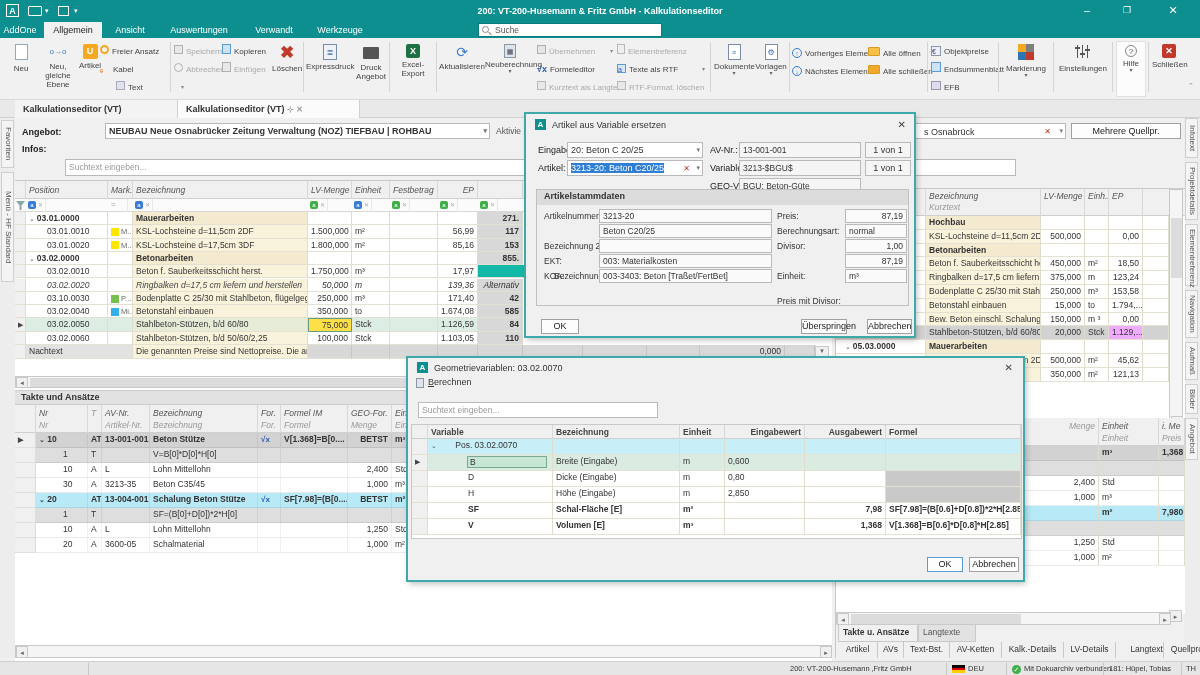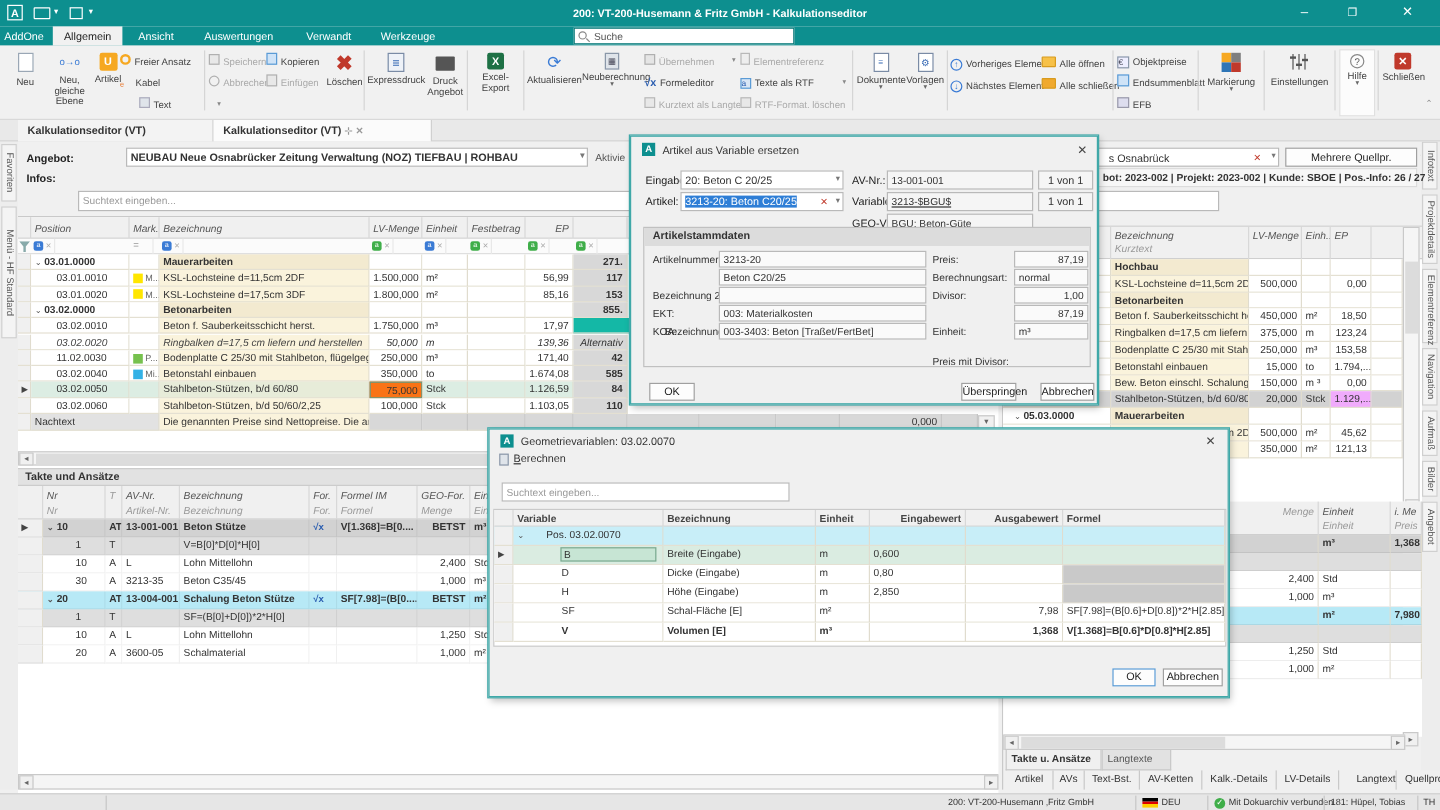--- a/index.html
+++ b/index.html
@@ -336,21 +336,21 @@
           <div class="cell" style="left: 93px; top: 0px; width: 25px; height: 13.3px; position: absolute; background: rgb(255, 255, 255);"></div>
           <div class="cell" style="left: 118px; top: 0px; width: 175px; height: 13.3px; position: absolute; background: rgb(250, 243, 220); font-style: italic; color: rgb(68, 68, 68);">Ringbalken d=17,5 cm liefern und herstellen</div>
           <div class="cell r" style="left: 293px; top: 0px; width: 44px; height: 13.3px; position: absolute; background: rgb(255, 255, 255); font-style: italic;">50,000</div>
           <div class="cell" style="left: 337px; top: 0px; width: 38px; height: 13.3px; position: absolute; background: rgb(255, 255, 255); font-style: italic;">m</div>
           <div class="cell" style="left: 375px; top: 0px; width: 48px; height: 13.3px; position: absolute; background: rgb(255, 255, 255);"></div>
           <div class="cell r" style="left: 423px; top: 0px; width: 40px; height: 13.3px; position: absolute; background: rgb(255, 255, 255); font-style: italic;">139,36</div>
           <div class="cell r" style="left: 463px; top: 0px; width: 45px; height: 13.3px; position: absolute; background: rgb(216, 216, 216); font-style: italic; font-weight: normal;">Alternativ</div>
         </div>
         <div style="left: 0px; top: 110.8px; width: 817px; height: 13.3px; position: absolute;">
           <div class="cell" style="left: 0px; top: 0px; width: 11px; height: 13.3px; position: absolute; background: rgb(240, 240, 240);"></div>
-          <div class="cell" style="left: 11px; top: 0px; width: 82px; height: 13.3px; position: absolute; background: rgb(255, 255, 255);"><span style="display:inline-block;width:18px;"></span><span>11.02.0030</span></div>
+          <div class="cell" style="left: 11px; top: 0px; width: 82px; height: 13.3px; position: absolute; background: rgb(255, 255, 255);"><span style="display:inline-block;width:18px;"></span><span>03.10.0030</span></div>
           <div class="cell" style="left: 93px; top: 0px; width: 25px; height: 13.3px; position: absolute; background: rgb(255, 255, 255);"><span style="display:inline-block;width:8px;height:8px;background:#76c14e;vertical-align:middle;"></span><span style="color:#666;font-size:7.5px;"> P...</span></div>
           <div class="cell" style="left: 118px; top: 0px; width: 175px; height: 13.3px; position: absolute; background: rgb(250, 243, 220);">Bodenplatte C 25/30 mit Stahlbeton, flügelgeglättet</div>
           <div class="cell r" style="left: 293px; top: 0px; width: 44px; height: 13.3px; position: absolute; background: rgb(255, 255, 255);">250,000</div>
           <div class="cell" style="left: 337px; top: 0px; width: 38px; height: 13.3px; position: absolute; background: rgb(255, 255, 255);">m³</div>
           <div class="cell" style="left: 375px; top: 0px; width: 48px; height: 13.3px; position: absolute; background: rgb(255, 255, 255);"></div>
           <div class="cell r" style="left: 423px; top: 0px; width: 40px; height: 13.3px; position: absolute; background: rgb(255, 255, 255);">171,40</div>
           <div class="cell r" style="left: 463px; top: 0px; width: 45px; height: 13.3px; position: absolute; background: rgb(216, 216, 216); font-weight: bold;">42</div>
         </div>
         <div style="left: 0px; top: 124.1px; width: 817px; height: 13.3px; position: absolute;">
           <div class="cell" style="left: 0px; top: 0px; width: 11px; height: 13.3px; position: absolute; background: rgb(240, 240, 240);"></div>
@@ -361,21 +361,21 @@
           <div class="cell" style="left: 337px; top: 0px; width: 38px; height: 13.3px; position: absolute; background: rgb(255, 255, 255);">to</div>
           <div class="cell" style="left: 375px; top: 0px; width: 48px; height: 13.3px; position: absolute; background: rgb(255, 255, 255);"></div>
           <div class="cell r" style="left: 423px; top: 0px; width: 40px; height: 13.3px; position: absolute; background: rgb(255, 255, 255);">1.674,08</div>
           <div class="cell r" style="left: 463px; top: 0px; width: 45px; height: 13.3px; position: absolute; background: rgb(216, 216, 216); font-weight: bold;">585</div>
         </div>
         <div style="left: 0px; top: 137.4px; width: 817px; height: 13.3px; position: absolute;">
           <div class="cell" style="left: 0px; top: 0px; width: 11px; height: 13.3px; position: absolute; background: rgb(240, 240, 240);"><span style="color:#444;font-size:7px;">▶</span></div>
           <div class="cell" style="left: 11px; top: 0px; width: 82px; height: 13.3px; position: absolute; background: rgb(220, 237, 227);"><span style="display:inline-block;width:18px;"></span><span>03.02.0050</span></div>
           <div class="cell" style="left: 93px; top: 0px; width: 25px; height: 13.3px; position: absolute; background: rgb(220, 237, 227);"></div>
           <div class="cell" style="left: 118px; top: 0px; width: 175px; height: 13.3px; position: absolute; background: rgb(231, 236, 217);">Stahlbeton-Stützen, b/d 60/80</div>
-          <div class="cell r" style="left: 293px; top: 0px; width: 44px; height: 13.3px; position: absolute; border: 1px solid rgb(106, 154, 128); background: #f97316;">75,000</div>
+          <div class="cell r" style="left: 293px; top: 0px; width: 44px; height: 13.3px; position: absolute; border: 1px solid rgb(106, 154, 128); background: #fde047;">75,000</div>
           <div class="cell" style="left: 337px; top: 0px; width: 38px; height: 13.3px; position: absolute; background: rgb(220, 237, 227);">Stck</div>
           <div class="cell" style="left: 375px; top: 0px; width: 48px; height: 13.3px; position: absolute; background: rgb(220, 237, 227);"></div>
           <div class="cell r" style="left: 423px; top: 0px; width: 40px; height: 13.3px; position: absolute; background: rgb(220, 237, 227);">1.126,59</div>
           <div class="cell r" style="left: 463px; top: 0px; width: 45px; height: 13.3px; position: absolute; background: rgb(216, 216, 216); font-weight: bold;">84</div>
         </div>
         <div style="left: 0px; top: 150.7px; width: 817px; height: 13.3px; position: absolute;">
           <div class="cell" style="left: 0px; top: 0px; width: 11px; height: 13.3px; position: absolute; background: rgb(240, 240, 240);"></div>
           <div class="cell" style="left: 11px; top: 0px; width: 82px; height: 13.3px; position: absolute; background: rgb(255, 255, 255);"><span style="display:inline-block;width:18px;"></span><span>03.02.0060</span></div>
           <div class="cell" style="left: 93px; top: 0px; width: 25px; height: 13.3px; position: absolute; background: rgb(255, 255, 255);"></div>
           <div class="cell" style="left: 118px; top: 0px; width: 175px; height: 13.3px; position: absolute; background: rgb(250, 243, 220);">Stahlbeton-Stützen, b/d 50/60/2,25</div>
@@ -539,23 +539,20 @@
         <div class="sbtn" style="left: 804px; top: 0px; width: 12px; height: 12px; position: absolute; line-height: 11px;">▸</div>
       </div>
     </div>
     <div style="left: 835px; top: 118px; width: 349px; height: 540px; position: absolute; background: rgb(240, 240, 240); border-left: 1px solid rgb(201, 201, 201);">
       <div class="fieldbox" style="left: 5px; top: 5px; width: 225px; height: 16px; position: absolute;">
         <span style="position:absolute;left:82px;top:1px;">s Osnabrück</span>
         <span style="position:absolute;right:14px;top:1px;color:#c0392b;font-size:8px;">✕</span>
         <span style="position:absolute;right:2px;top:0;color:#777;font-size:7px;">▾</span>
       </div>
       <div class="btn" style="left: 235px; top: 5px; width: 110px; height: 16px; position: absolute; line-height: 14px;">Mehrere Quellpr.</div>
-      <div style="left: 5px; top: 22px; width: 340px; height: 16px; position: absolute; border: 1px solid rgb(220, 220, 220); background: rgb(247, 247, 247);">
-        <div style="position: absolute; left: 77px; top: 2px; font-weight: bold; font-size: 8.5px; white-space: nowrap;">bot: 2023-002 | Projekt: 2023-002 | Kunde: SBOE | Pos.-Info: 26 / 27</div>
-      </div>
       <div class="fieldbox" style="left: 10px; top: 41px; width: 170px; height: 17px; position: absolute;"></div>
       <div style="left: 0px; top: 70px; width: 349px; height: 240px; position: absolute; background: rgb(255, 255, 255); border-top: 1px solid rgb(201, 201, 201);">
         <div class="tblhead" style="left: 0px; top: 0px; width: 349px; height: 27px; position: absolute;">
           <div class="hcell" style="left: 90px; top: 0px; width: 115px; height: 27px; position: absolute; line-height: 11px;">
             <div>Bezeichnung</div>
             <div style="color:#999;">Kurztext</div>
           </div>
           <div class="hcell r" style="left: 205px; top: 0px; width: 44px; height: 27px; position: absolute; line-height: 11px;">
             <div>LV-Menge</div>
             <div style="color:#999;"></div>
@@ -807,21 +804,21 @@
       <div class="lbl" style="left: 12px; top: 31px; font-weight: normal;">Eingabe:</div>
       <div class="fieldbox" style="left: 41px; top: 28px; width: 136px; height: 16px; position: absolute;"><span>20: Beton C 20/25</span><span style="position:absolute;right:2px;top:0;color:#777;font-size:7px;">▾</span></div>
       <div class="lbl" style="left: 184px; top: 31px; font-weight: normal;">AV-Nr.:</div>
       <div class="fieldbox" style="left: 213px; top: 28px; width: 122px; height: 16px; position: absolute; background: rgb(245, 245, 245);">
         <div style="font-size: 8.5px; line-height: 14px;">13-001-001</div>
       </div>
       <div class="fieldbox" style="left: 339px; top: 28px; width: 46px; height: 16px; position: absolute; background: rgb(245, 245, 245); text-align: center;">1 von 1</div>
       <div class="lbl" style="left: 12px; top: 49px; font-weight: normal;">Artikel:</div>
       <div class="fieldbox" style="left: 41px; top: 46px; width: 136px; height: 16px; position: absolute;"><span style="background:#2e7ed6;color:#fff;">3213-20: Beton C20/25</span><span style="position:absolute;right:12px;top:1px;color:#c0392b;font-size:8px;">✕</span><span style="position:absolute;right:2px;top:0;color:#777;font-size:7px;">▾</span></div>
       <div class="lbl" style="left: 184px; top: 49px; font-weight: normal;">Variable:</div>
-      <div class="fieldbox" style="left: 213px; top: 46px; width: 122px; height: 16px; position: absolute; background: rgb(245, 245, 245); text-decoration: underline;">
+      <div class="fieldbox" style="left: 213px; top: 46px; width: 122px; height: 16px; position: absolute; background: rgb(245, 245, 245);">
         <div style="font-size: 8.5px; line-height: 14px;">3213-$BGU$</div>
       </div>
       <div class="fieldbox" style="left: 339px; top: 46px; width: 46px; height: 16px; position: absolute; background: rgb(245, 245, 245); text-align: center;">1 von 1</div>
       <div class="lbl" style="left: 184px; top: 67px; font-weight: normal;">GEO-V:</div>
       <div class="fieldbox" style="left: 213px; top: 64px; width: 122px; height: 16px; position: absolute; background: rgb(245, 245, 245);">
         <div style="font-size: 8.5px; line-height: 14px;">BGU: Beton-Güte</div>
       </div>
       <div style="left: 10px; top: 75px; width: 373px; height: 117px; position: absolute; border: 1px solid rgb(192, 192, 192);">
         <div style="left: 0px; top: 0px; width: 371px; height: 15px; position: absolute; background: rgb(220, 220, 220);">
           <div style="position: absolute; left: 7px; top: 1px; font-weight: bold; font-size: 9px;">Artikelstammdaten</div>
@@ -944,21 +941,21 @@
           </div>
           <div class="cell" style="left: 268px; top: 0px; width: 45px; height: 16px; position: absolute; background: rgb(255, 255, 255);">
             <div style="font-size: 8.5px;">m</div>
           </div>
           <div class="cell" style="left: 313px; top: 0px; width: 80px; height: 16px; position: absolute; background: rgb(255, 255, 255);">
             <div style="font-size: 8.5px;">2,850</div>
           </div>
           <div class="cell r" style="left: 393px; top: 0px; width: 81px; height: 16px; position: absolute; background: rgb(255, 255, 255);"></div>
           <div class="cell" style="left: 474px; top: 0px; width: 135px; height: 16px; position: absolute; background: rgb(201, 201, 201);"></div>
         </div>
-        <div style="left: 0px; top: 78px; width: 609px; height: 16px; position: absolute; background: rgb(255, 255, 255); font-weight: normal;">
+        <div style="left: 0px; top: 78px; width: 609px; height: 16px; position: absolute; background: rgb(255, 255, 255); font-weight: bold;">
           <div class="cell" style="left: 0px; top: 0px; width: 16px; height: 16px; position: absolute; background: rgb(240, 240, 240);"></div>
           <div class="cell" style="left: 16px; top: 0px; width: 125px; height: 16px; position: absolute; background: rgb(255, 255, 255);"><span style="display:inline-block;width:37px;"></span>SF</div>
           <div class="cell" style="left: 141px; top: 0px; width: 127px; height: 16px; position: absolute; background: rgb(255, 255, 255);">
             <div style="font-size: 8.5px;">Schal-Fläche [E]</div>
           </div>
           <div class="cell" style="left: 268px; top: 0px; width: 45px; height: 16px; position: absolute; background: rgb(255, 255, 255);">
             <div style="font-size: 8.5px;">m²</div>
           </div>
           <div class="cell" style="left: 313px; top: 0px; width: 80px; height: 16px; position: absolute; background: rgb(255, 255, 255);">
             <div style="font-size: 8.5px;"></div>

